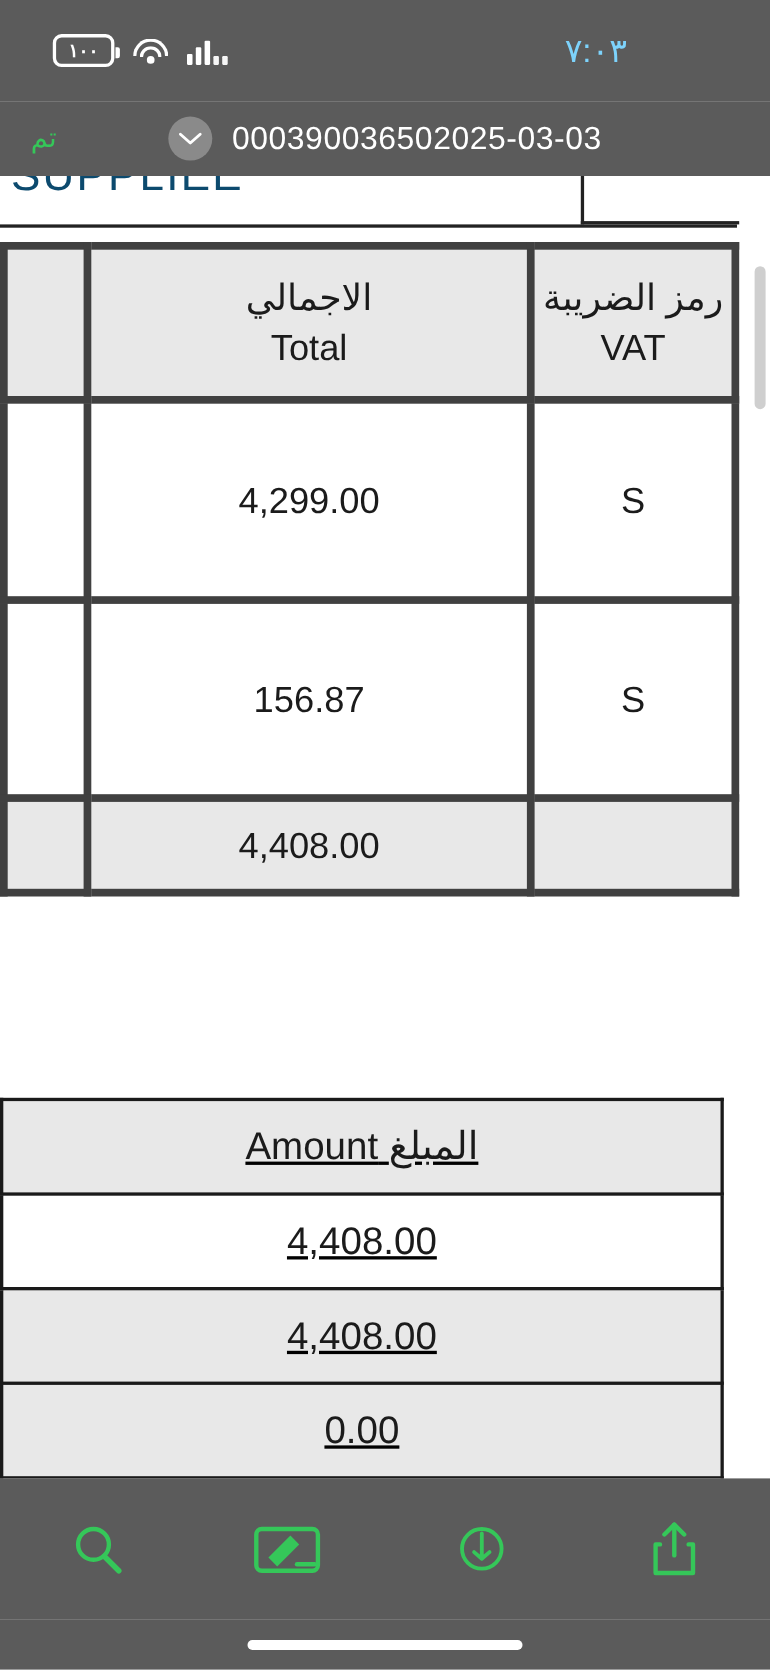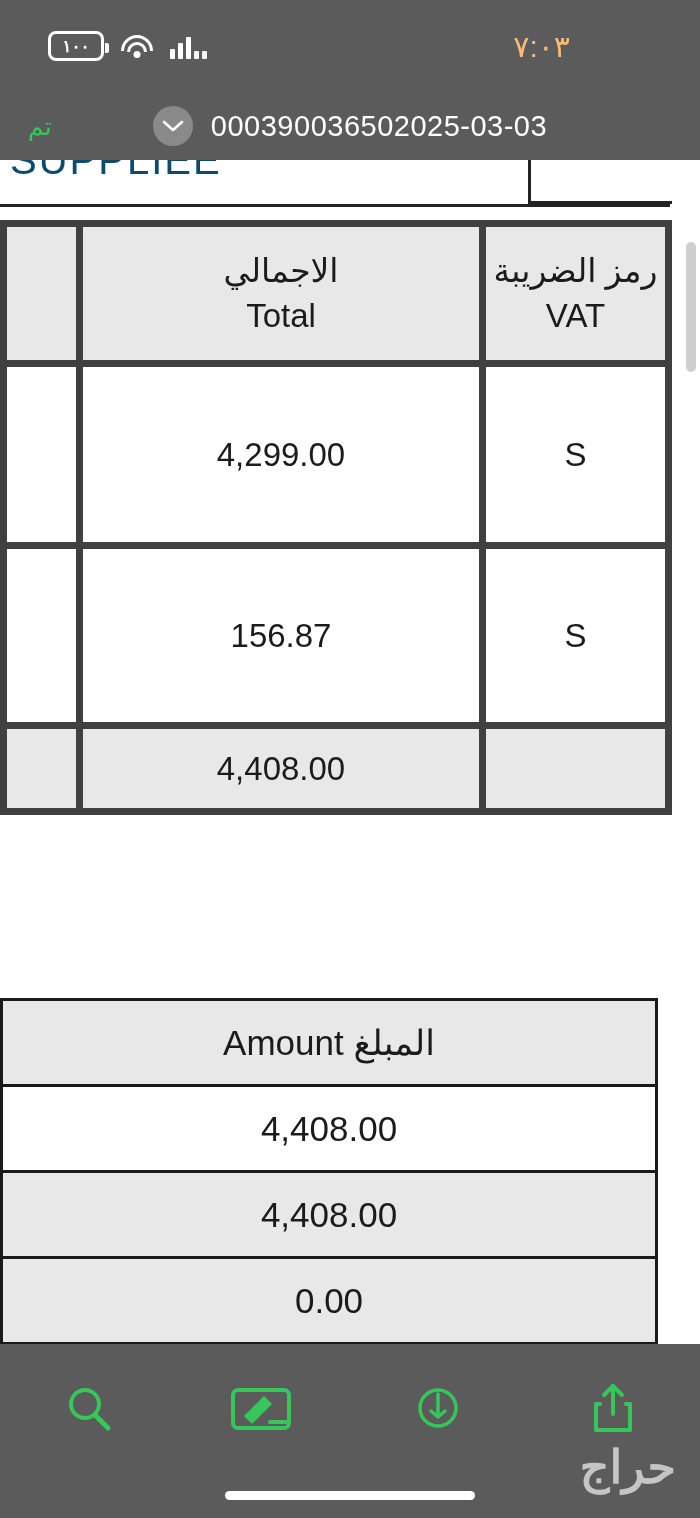--- a/index.html
+++ b/index.html
@@ -82,21 +82,21 @@
   .signal-icon span:nth-child(3) { height: 22px; }
   .signal-icon span:nth-child(4) { height: 8px; opacity: .95; }
   .signal-icon span:nth-child(5) { height: 8px; opacity: .95; }
   .status-time {
     position: absolute;
     right: 130px;
     top: 50%;
     transform: translateY(-50%);
     font-size: 30px;
     letter-spacing: 1px;
-    color: #fdba74;
+    color: #7dd3fc;
   }
 
   
   .nav-bar {
     height: 68px;
     background: #5b5b5b;
     display: flex;
     align-items: center;
     position: relative;
     padding: 0 28px;
@@ -203,20 +203,21 @@
   .row-sum td { height: 86px; background: #e8e8e8; font-size: 34px; }
   .cell-empty { background: #e8e8e8; }
   .cell-white { background: #ffffff; }
 
   
   .amount-wrap {
     position: absolute;
     top: 838px;
     left: 0;
     right: 42px;
+    text-decoration: underline;
   }
   table.amt {
     width: 100%;
     border-collapse: collapse;
   }
   table.amt td {
     border: 3px solid #1a1a1a;
     text-align: center;
     font-size: 35px;
     color: #1b1b1b;
@@ -413,20 +414,19 @@
         <path d="M25 11 L25 34 M18 28 L25 34 L32 28" fill="none" stroke="#35c759" stroke-width="3.5" stroke-linecap="round" stroke-linejoin="round"></path>
       </svg>
     </div>
     <div class="tb-btn">
       <svg width="44" height="56" viewBox="0 0 44 56" aria-hidden="true">
         <path d="M22 6 L22 34" stroke="#35c759" stroke-width="4" stroke-linecap="round"></path>
         <path d="M13 15 L22 6 L31 15" fill="none" stroke="#35c759" stroke-width="4" stroke-linecap="round" stroke-linejoin="round"></path>
         <path d="M9 24 L5 24 L5 50 L39 50 L39 24 L35 24" fill="none" stroke="#35c759" stroke-width="4" stroke-linecap="round" stroke-linejoin="round"></path>
       </svg>
     </div>
-    <div class="watermark">حراج</div>
   </div>
 
   <div class="home-bar">
     <div class="home-indicator"></div>
   </div>
 
 </div>
 
 </body></html>

